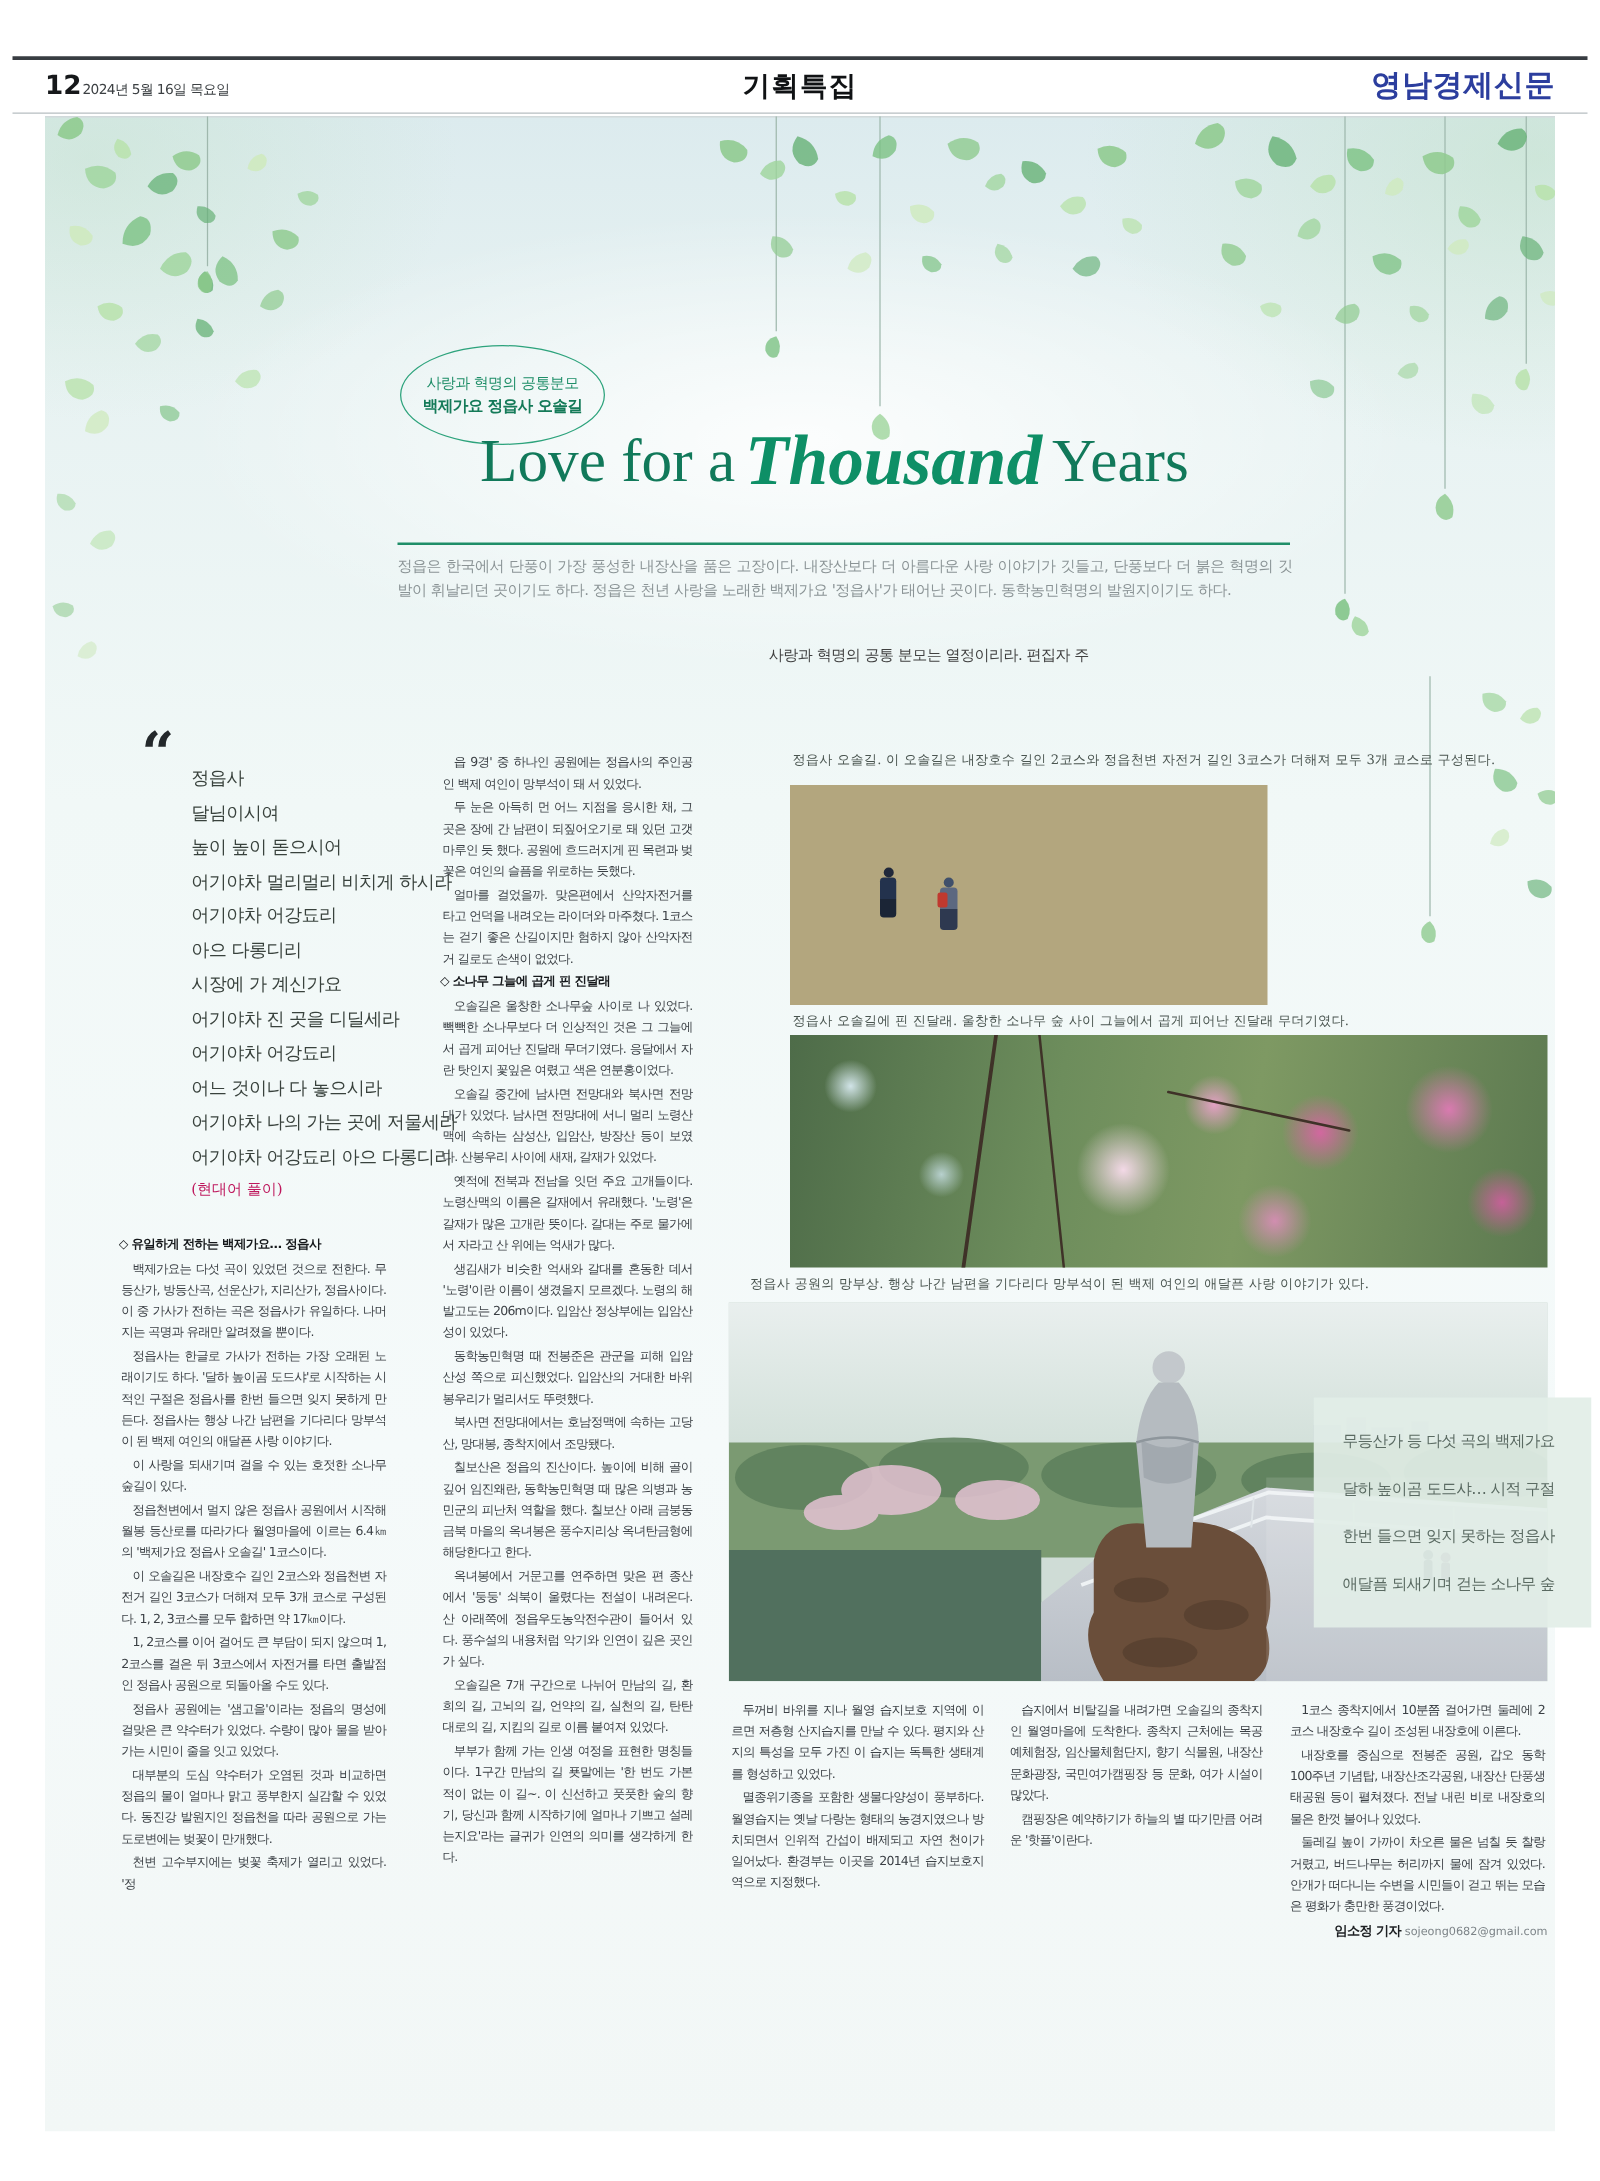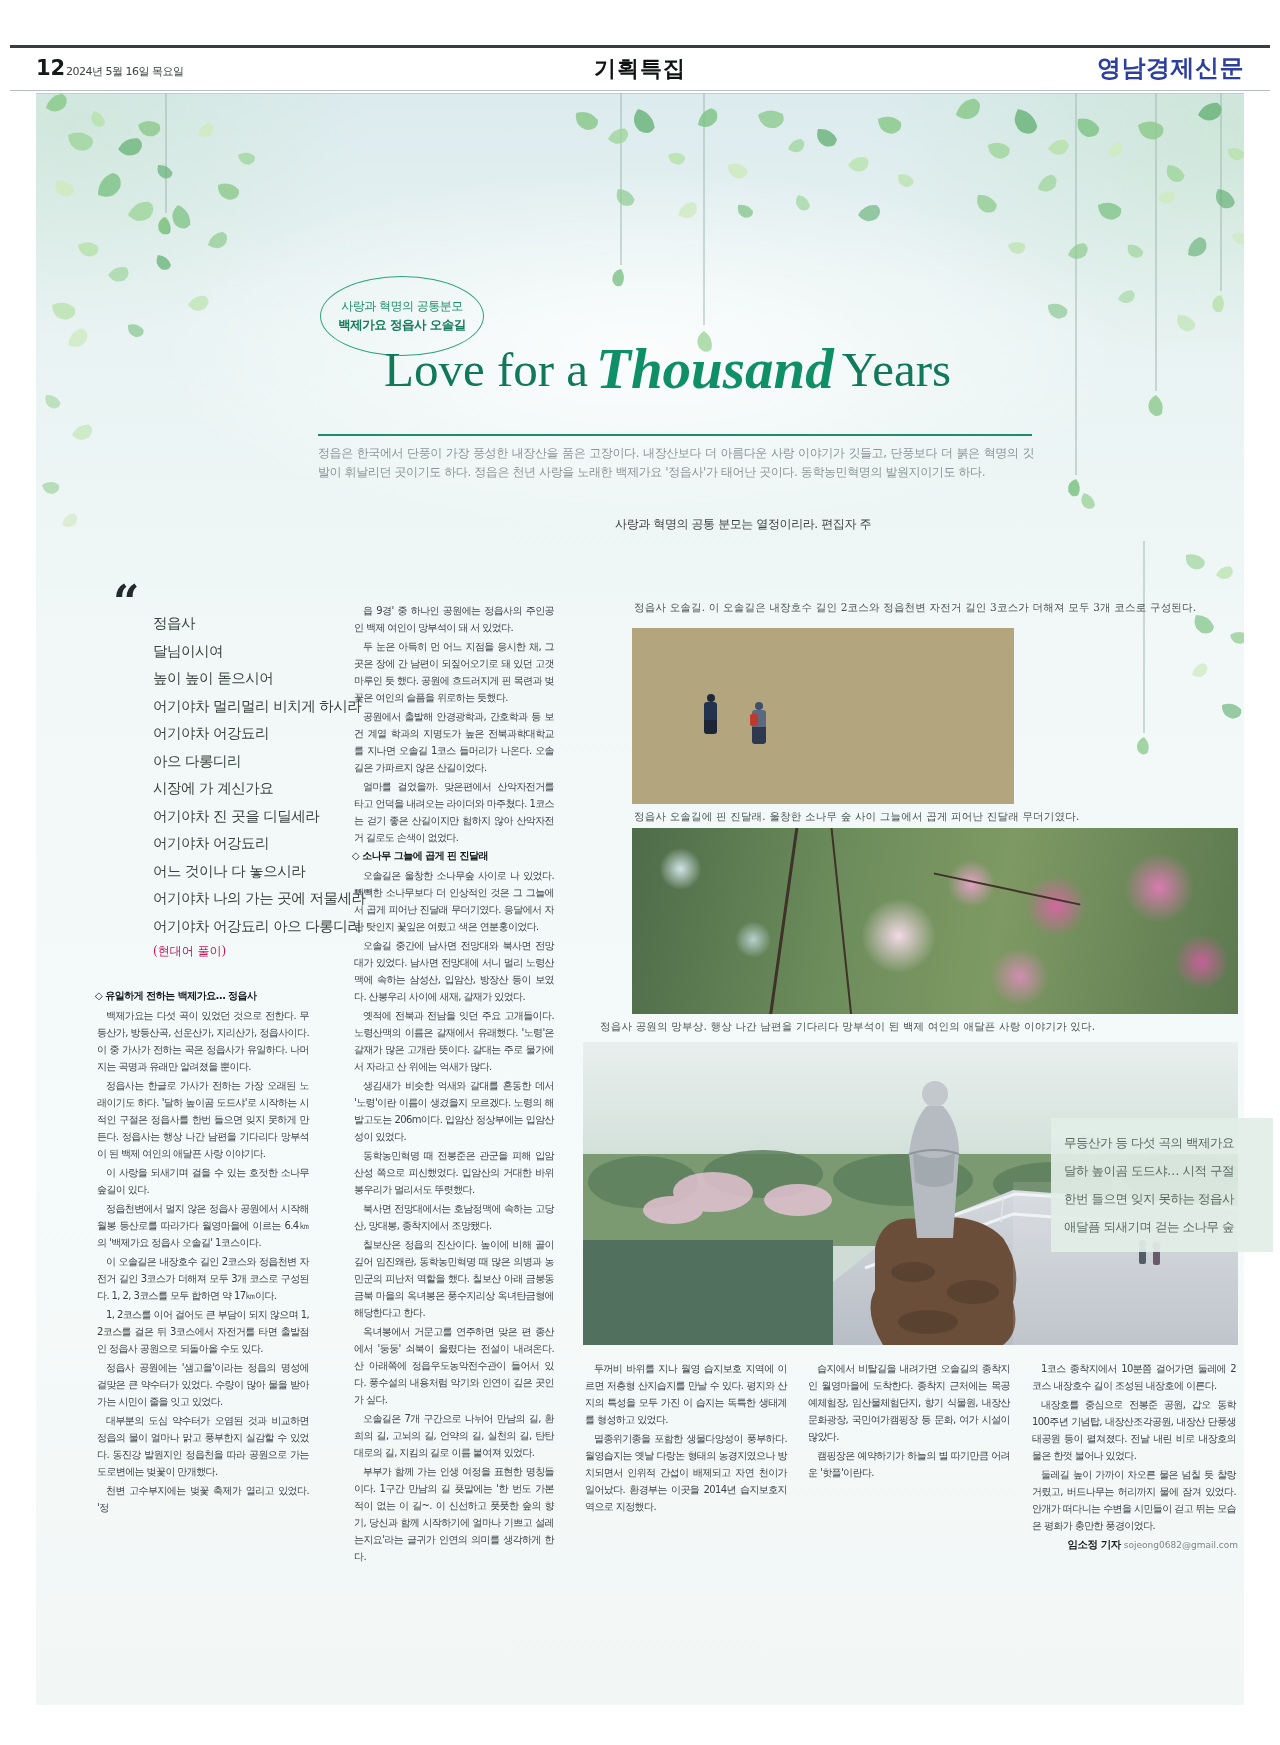--- a/index.html
+++ b/index.html
@@ -92,21 +92,21 @@
       radial-gradient(circle 42px at 64% 80%, rgba(231,140,196,0.8), rgba(231,140,196,0) 70%),
       linear-gradient(100deg,#4e6c49 0%,#6d8d5c 35%,#7e9963 60%,#5c7950 100%);}
   .branch{position:absolute;background:#3f3228;border-radius:2px;}
   #branch1{left:150px;top:-10px;width:3px;height:210px;transform:rotate(8deg);}
   #branch2{left:208px;top:-10px;width:2px;height:200px;transform:rotate(-6deg);}
   #branch3{left:300px;top:60px;width:150px;height:2px;transform:rotate(12deg);}
 
   #photo3{left:583px;top:1042px;width:655px;height:303px;background:#cfdcd6;}
 
   #overlay-quote{left:1051px;top:1118px;width:196px;padding:11px 13px;background:rgba(226,238,231,0.92);}
-  #overlay-quote .poem-line{margin:0;font-size:12.5px;line-height:28px;color:#5a6a62;letter-spacing:-0.5px;
+  #overlay-quote .poem-line{margin:10px;font-size:12.5px;line-height:28px;color:#5a6a62;letter-spacing:-0.5px;
       font-family:"DejaVu Sans",sans-serif;}
 </style>
 </head>
 <body>
 
 <div id="page">
 
   <div class="abs" id="top-rule"></div>
   <div class="abs" id="page-number">12</div>
   <div class="abs" id="issue-date">2024년 5월 16일 목요일</div>
@@ -256,21 +256,20 @@
         <p class="para">1, 2코스를 이어 걸어도 큰 부담이 되지 않으며 1, 2코스를 걸은 뒤 3코스에서 자전거를 타면 출발점인 정읍사 공원으로 되돌아올 수도 있다.</p>
         <p class="para">정읍사 공원에는 '샘고을'이라는 정읍의 명성에 걸맞은 큰 약수터가 있었다. 수량이 많아 물을 받아 가는 시민이 줄을 잇고 있었다.</p>
         <p class="para">대부분의 도심 약수터가 오염된 것과 비교하면 정읍의 물이 얼마나 맑고 풍부한지 실감할 수 있었다. 동진강 발원지인 정읍천을 따라 공원으로 가는 도로변에는 벚꽃이 만개했다.</p>
         <p class="para">천변 고수부지에는 벚꽃 축제가 열리고 있었다. '정</p>
       </div>
   </div>
   <div class="col" id="col2">
     <div>
         <p class="para">읍 9경' 중 하나인 공원에는 정읍사의 주인공인 백제 여인이 망부석이 돼 서 있었다.</p>
         <p class="para">두 눈은 아득히 먼 어느 지점을 응시한 채, 그 곳은 장에 간 남편이 되짚어오기로 돼 있던 고갯마루인 듯 했다. 공원에 흐드러지게 핀 목련과 벚꽃은 여인의 슬픔을 위로하는 듯했다.</p>
-        <p class="para">공원에서 출발해 안경광학과, 간호학과 등 보건 계열 학과의 지명도가 높은 전북과학대학교를 지나면 오솔길 1코스 들머리가 나온다. 오솔길은 가파르지 않은 산길이었다.</p>
         <p class="para">얼마를 걸었을까. 맞은편에서 산악자전거를 타고 언덕을 내려오는 라이더와 마주쳤다. 1코스는 걷기 좋은 산길이지만 험하지 않아 산악자전거 길로도 손색이 없었다.</p>
       </div>
     <div class="subhead">◇ 소나무 그늘에 곱게 핀 진달래</div>
     <div>
         <p class="para">오솔길은 울창한 소나무숲 사이로 나 있었다. 빽빽한 소나무보다 더 인상적인 것은 그 그늘에서 곱게 피어난 진달래 무더기였다. 응달에서 자란 탓인지 꽃잎은 여렸고 색은 연분홍이었다.</p>
         <p class="para">오솔길 중간에 남사면 전망대와 북사면 전망대가 있었다. 남사면 전망대에 서니 멀리 노령산맥에 속하는 삼성산, 입암산, 방장산 등이 보였다. 산봉우리 사이에 새재, 갈재가 있었다.</p>
         <p class="para">옛적에 전북과 전남을 잇던 주요 고개들이다. 노령산맥의 이름은 갈재에서 유래했다. '노령'은 갈재가 많은 고개란 뜻이다. 갈대는 주로 물가에서 자라고 산 위에는 억새가 많다.</p>
         <p class="para">생김새가 비슷한 억새와 갈대를 혼동한 데서 '노령'이란 이름이 생겼을지 모르겠다. 노령의 해발고도는 206m이다. 입암산 정상부에는 입암산성이 있었다.</p>
         <p class="para">동학농민혁명 때 전봉준은 관군을 피해 입암산성 쪽으로 피신했었다. 입암산의 거대한 바위 봉우리가 멀리서도 뚜렷했다.</p>
         <p class="para">북사면 전망대에서는 호남정맥에 속하는 고당산, 망대봉, 종착지에서 조망됐다.</p>

